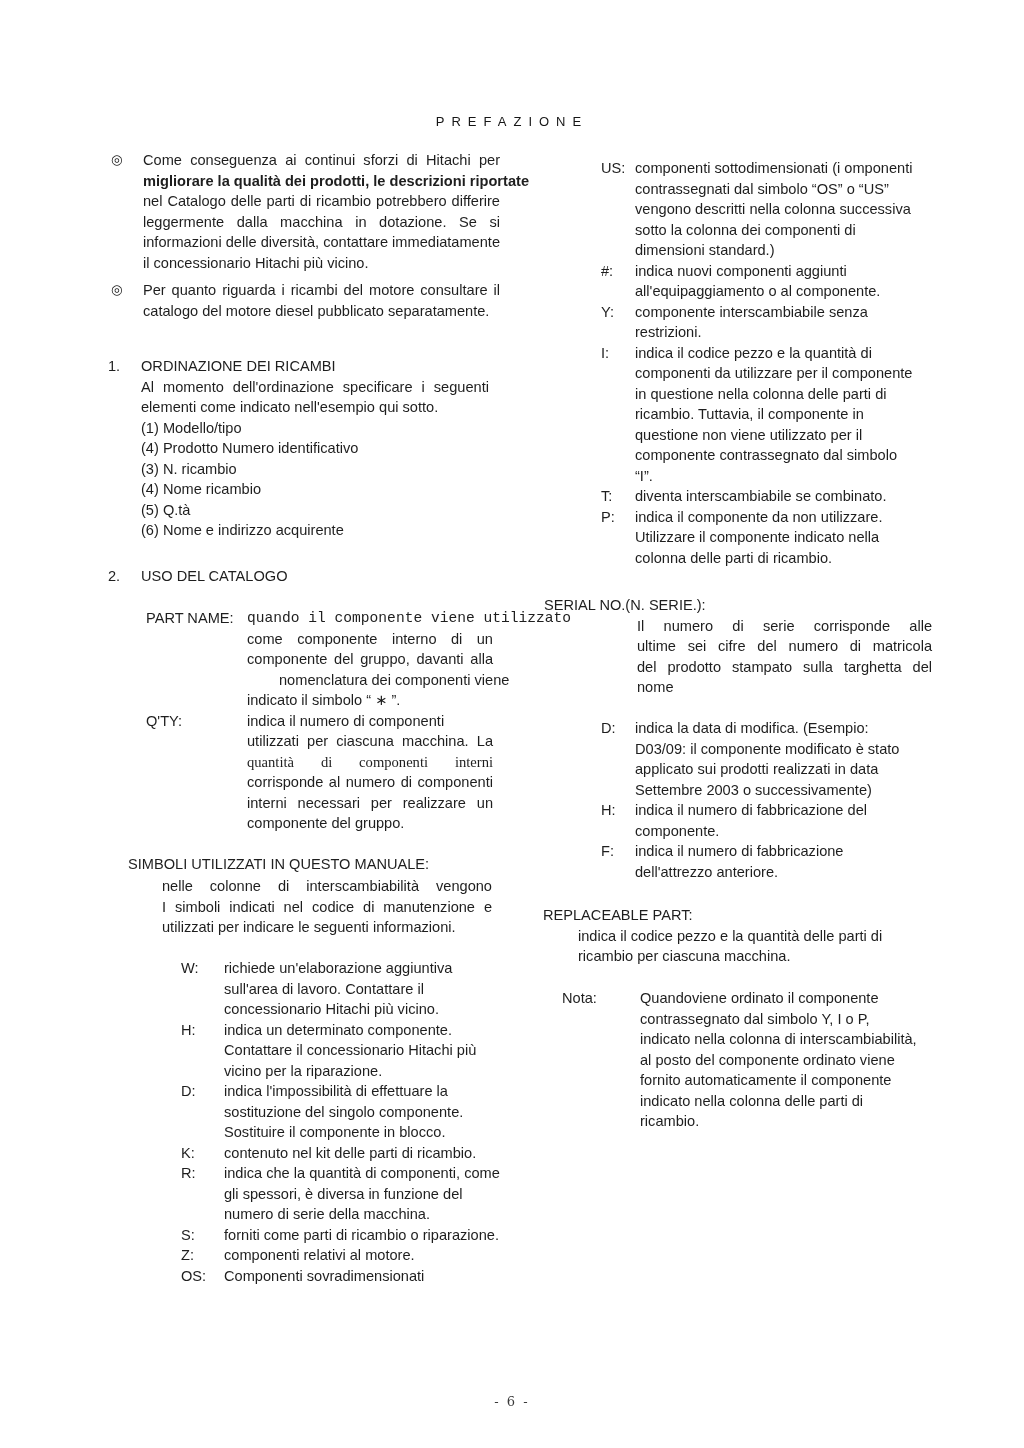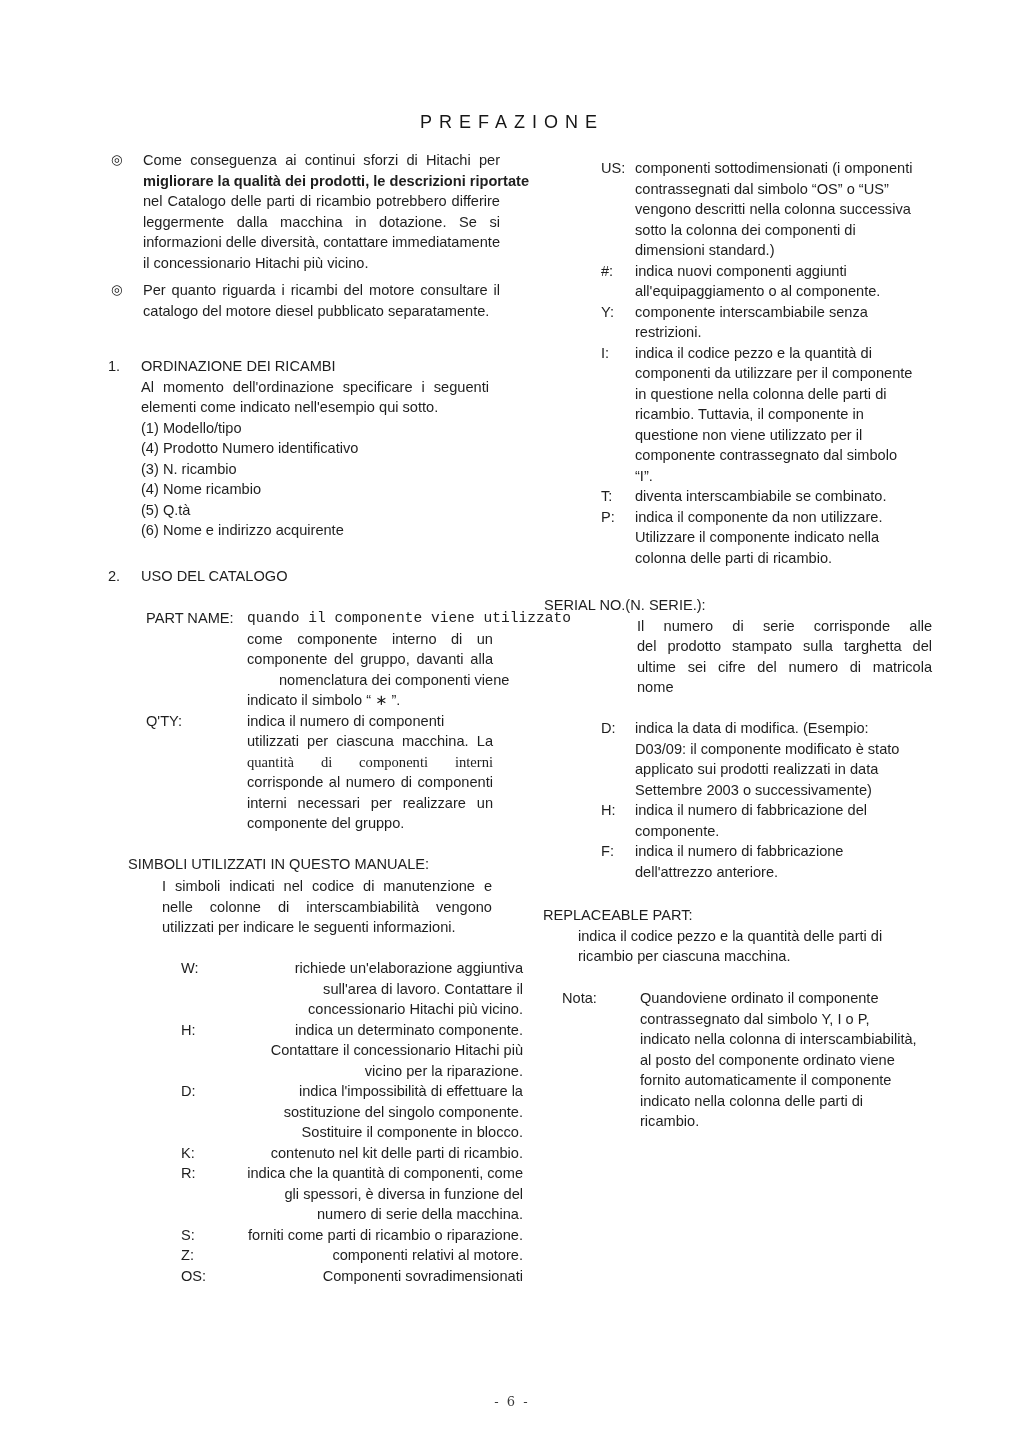--- a/index.html
+++ b/index.html
@@ -4,40 +4,40 @@
 <style>
   html,body{margin:0;padding:0;background:#ffffff;}
   .page{
     position:relative;width:1024px;height:1448px;background:#ffffff;
     font-family:"Liberation Sans",sans-serif;font-size:14.6px;line-height:20.5px;
     color:#1e1e1e;overflow:hidden;
   }
   .abs{position:absolute;}
   .title{
     top:112px;left:0;width:100%;text-align:center;
-    font-size:18px;letter-spacing:7px;color:#161616;
+    font-size:13px;letter-spacing:7px;color:#161616;
   }
   .ml{white-space:pre-line;}
   .jl div{white-space:nowrap;}
   
   .bullet{position:relative;padding-left:35px;width:357px;}
   .bullet + .bullet{margin-top:7px;}
   .mark{position:absolute;left:3px;top:0;font-size:13.5px;}
   
   .numrow{position:relative;}
   .num{position:absolute;left:0;top:0;}
   .sec-ind{margin-left:33px;}
   
   .defrow{position:relative;}
   .deflbl{position:absolute;left:38px;top:0;}
   .deftxt{margin-left:139px;width:246px;}
   
   .wrow{position:relative;}
   .wlbl{position:absolute;left:73px;top:0;}
-  .wtxt{margin-left:70px;width:345px;text-align:right;}
+  .wtxt{margin-left:116px;width:345px;}
   
   .rrow{position:relative;}
   .rlbl{position:absolute;left:58px;top:0;}
   .rtxt{margin-left:92px;width:315px;}
   .serial-body{margin-left:94px;width:295px;}
   .repl-body{margin-left:35px;width:345px;}
   .notarow{position:relative;}
   .notalbl{position:absolute;left:19px;top:0;}
   .notatxt{margin-left:97px;width:330px;}
   .pageno{
@@ -118,22 +118,22 @@
           <div style="text-align: justify; text-align-last: justify; font-family: Liberation Serif, serif;">quantità di componenti interni</div>
           <div style="text-align: justify; text-align-last: justify;">corrisponde al numero di componenti</div>
           <div style="text-align: justify; text-align-last: justify;">interni necessari per realizzare un</div>
           <div>componente del gruppo.</div>
         </div>
     </div>
   </div>
 
   <div class="abs" style="left:128px;top:854px;width:400px">SIMBOLI UTILIZZATI IN QUESTO MANUALE:</div>
   <div class="abs jl" style="left:162px;top:876px;width:330px">
+      <div style="text-align: justify; text-align-last: justify;">nelle colonne di interscambiabilità vengono</div>
       <div style="text-align: justify; text-align-last: justify;">I simboli indicati nel codice di manutenzione e</div>
-      <div style="text-align: justify; text-align-last: justify;">nelle colonne di interscambiabilità vengono</div>
       <div>utilizzati per indicare le seguenti informazioni.</div>
     </div>
 
   <div class="abs" style="left:108px;top:958px;width:460px">
     <div class="wrow">
       <span class="wlbl">W:</span>
       <div class="wtxt ml">richiede un'elaborazione aggiuntiva
 sull'area di lavoro. Contattare il
 concessionario Hitachi più vicino.</div>
     </div>
@@ -211,22 +211,22 @@
       <div class="rtxt ml">indica il componente da non utilizzare.
 Utilizzare il componente indicato nella
 colonna delle parti di ricambio.</div>
     </div>
   </div>
 
   <div class="abs" style="left:543px;top:595px;width:440px">
     <div style="margin-left:1px">SERIAL NO.(N. SERIE.):</div>
     <div class="serial-body jl">
         <div style="text-align: justify; text-align-last: justify;">Il numero di serie corrisponde alle</div>
+        <div style="text-align: justify; text-align-last: justify;">ultime sei cifre del numero di matricola</div>
         <div style="text-align: justify; text-align-last: justify;">del prodotto stampato sulla targhetta del</div>
-        <div style="text-align: justify; text-align-last: justify;">ultime sei cifre del numero di matricola</div>
         <div>nome</div>
       </div>
   </div>
 
   <div class="abs" style="left:543px;top:718px;width:440px">
     <div class="rrow">
       <span class="rlbl">D:</span>
       <div class="rtxt ml">indica la data di modifica. (Esempio:
 D03/09: il componente modificato è stato
 applicato sui prodotti realizzati in data

